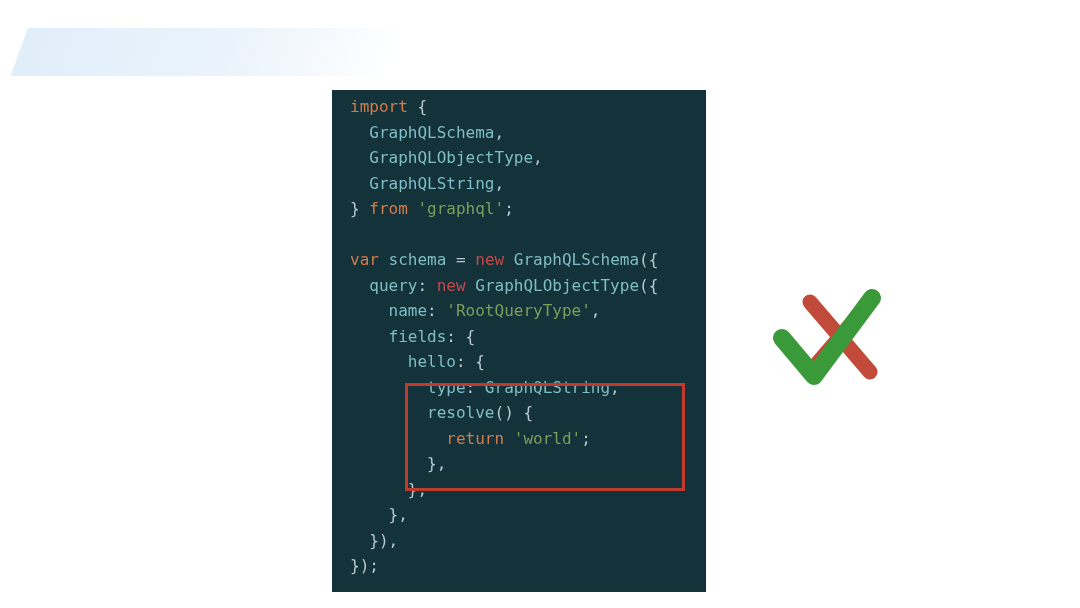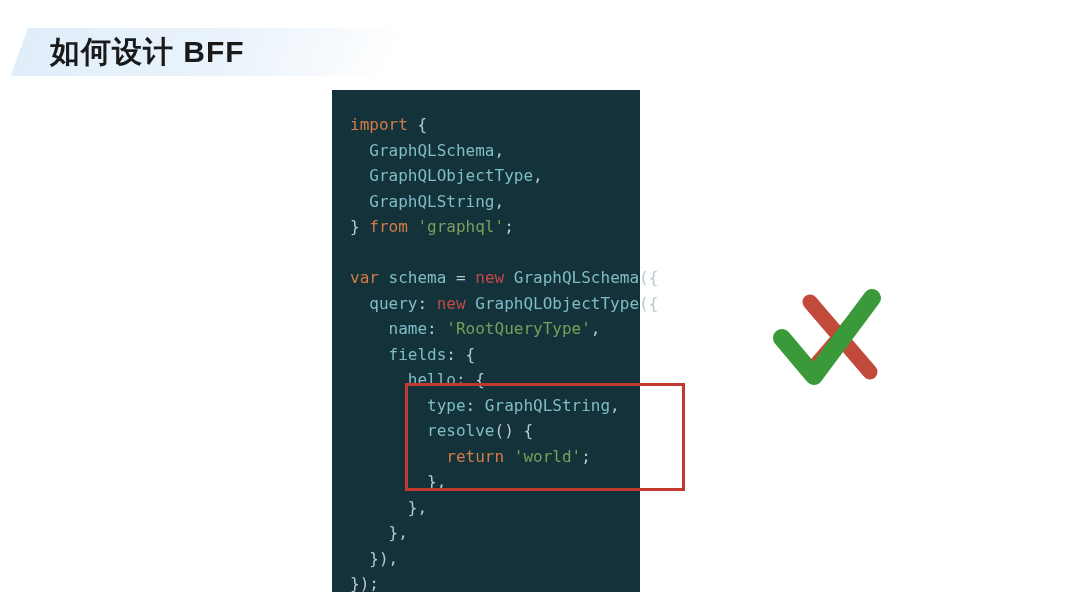--- a/index.html
+++ b/index.html
@@ -37,24 +37,24 @@
     font-size: 30px;
     font-weight: 700;
     color: #1a1a1a;
     padding-left: 22px;
     letter-spacing: 1px;
   }
   .code-block {
     position: absolute;
     left: 332px;
     top: 90px;
-    width: 308px;
+    width: 374px;
     height: 502px;
     background: #13323a;
-    padding: 22px 18px;
+    padding: 4px 18px;
     font-family: "Menlo", "Consolas", monospace;
     font-size: 16px;
     line-height: 25.5px;
     color: #c9d4d9;
     white-space: pre;
   }
   .kw-orange { color: #d47b4a; }
   .ident     { color: #7fbdc7; }
   .kw-red    { color: #c44949; }
   .str       { color: #7b9e5b; }
@@ -74,21 +74,20 @@
     top: 280px;
     width: 120px;
     height: 120px;
   }
 </style>
 </head>
 <body>
 
 <div class="header-bar">
   <div class="header-bg"></div>
-  <div class="header-title">如何设计 BFF</div>
 </div>
 
 <div class="code-block" id="code-block"><span class="kw-orange">import</span><span class="punct"> {</span>
 <span class="ident">  GraphQLSchema</span><span class="punct">,</span>
 <span class="ident">  GraphQLObjectType</span><span class="punct">,</span>
 <span class="ident">  GraphQLString</span><span class="punct">,</span>
 <span class="punct">} </span><span class="kw-orange">from</span><span class="punct"> </span><span class="str">'graphql'</span><span class="punct">;</span>
 <span class="punct"></span>
 <span class="kw-orange">var</span><span class="punct"> </span><span class="ident">schema</span><span class="punct"> = </span><span class="kw-red">new</span><span class="punct"> </span><span class="ident">GraphQLSchema</span><span class="punct">({</span>
 <span class="ident">  query</span><span class="punct">: </span><span class="kw-red">new</span><span class="punct"> </span><span class="ident">GraphQLObjectType</span><span class="punct">({</span>

